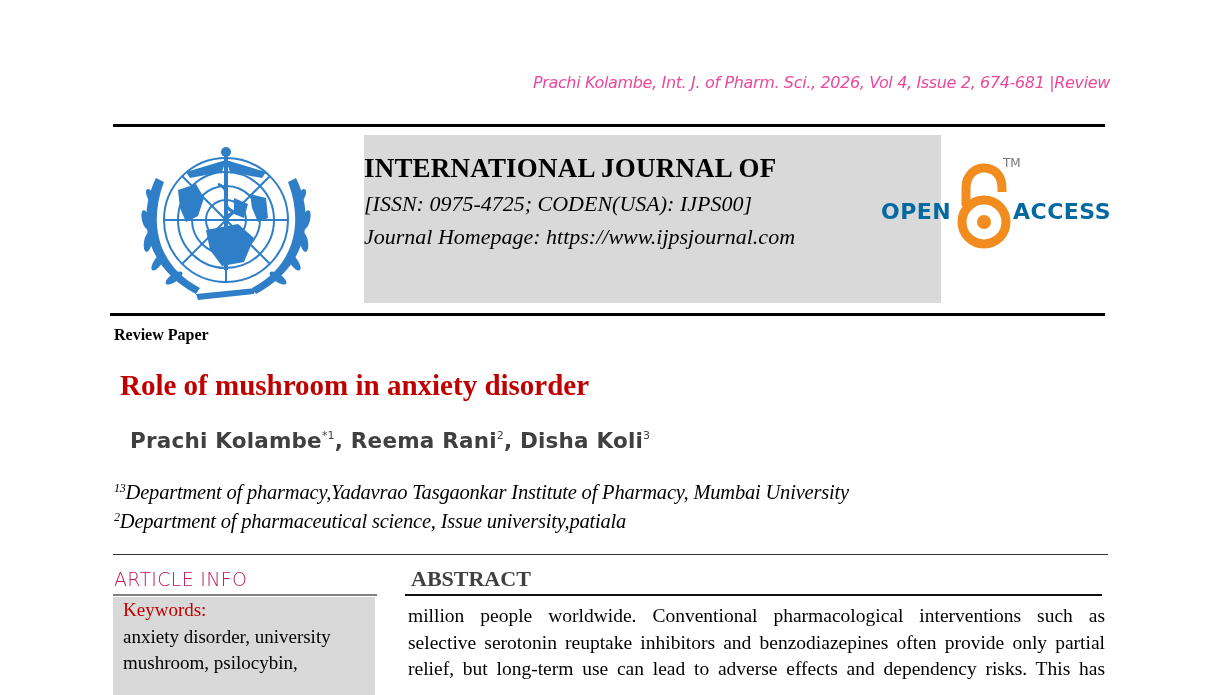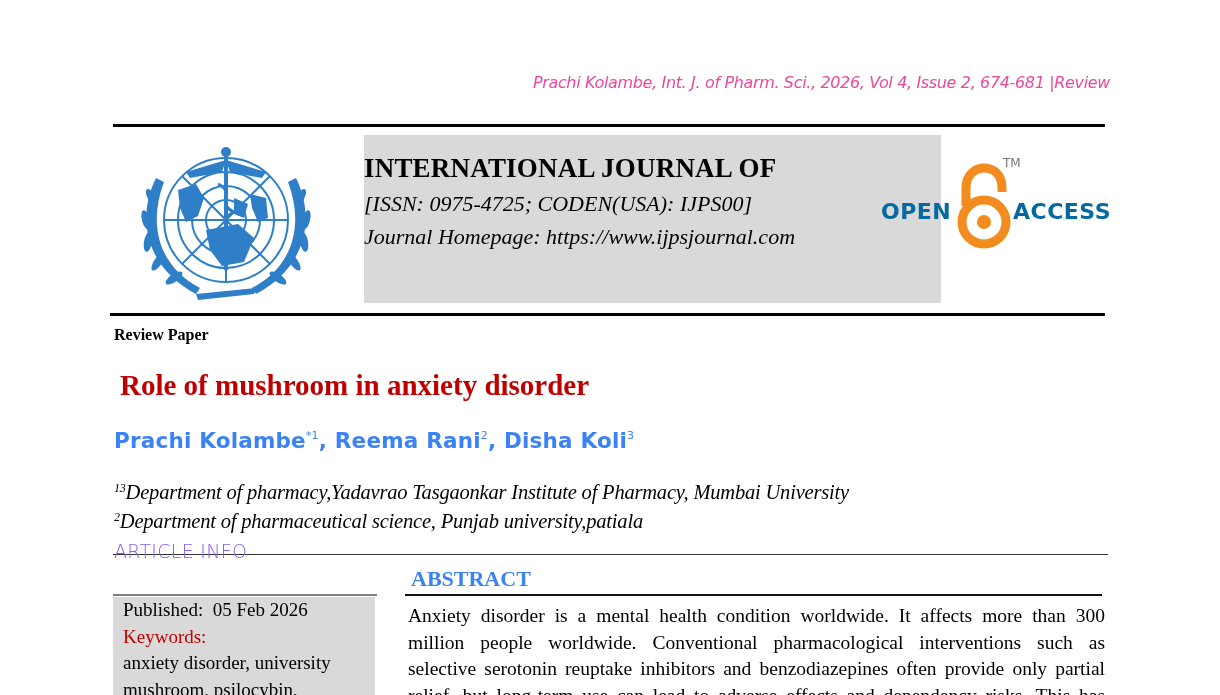--- a/index.html
+++ b/index.html
@@ -23,38 +23,38 @@
     font-weight:bold; font-size:27px; line-height:38px; margin-top:14px; letter-spacing:0.2px;
   }
   .journal-box .jl { font-size:22px; line-height:33px;font-style:italic; }
   .oa-text {
     font-family:"DejaVu Sans", sans-serif; font-weight:bold; font-size:22px;
     color:#0369a1; letter-spacing:0.5px; top:199px;
   }
   .paper-type { left:114px; top:326px; font-weight:bold; font-size:16px; }
   .title { left:120px; top:369px; font-weight:bold; font-size:29px; color:#c00000; }
   .authors {
-    left:114px; top:428px; font-family:"DejaVu Sans", sans-serif; font-weight:bold;
-    font-size:21.5px; color:#3b82f6; white-space:nowrap; letter-spacing:0.2px;
+    left:130px; top:428px; font-family:"DejaVu Sans", sans-serif; font-weight:bold;
+    font-size:21.5px; color:#404040; white-space:nowrap; letter-spacing:0.2px;
   }
   .authors sup { font-size:11px; font-weight:normal; vertical-align:9px; }
   .affil { left:114px; font-style:italic; font-size:20.5px; white-space:nowrap; letter-spacing:-0.2px; }
   .affil sup { font-size:12px; vertical-align:7px;margin-top:30px; }
   .thin-rule { left:113px; top:554px; width:995px; height:1px; background:#333; }
   .ai-head {
-    left:114px; top:540px; font-family:"DejaVu Sans", sans-serif; font-weight:200;
-    font-size:19px; color:#8b5cf6; letter-spacing:0.3px;
+    left:114px; top:568px; font-family:"DejaVu Sans", sans-serif; font-weight:200;
+    font-size:19px; color:#be185d; letter-spacing:0.3px;
   }
   .ai-rule { left:113px; top:594px; width:264px; height:2px; background:#808080; }
   .ai-box {
     left:113px; top:597px; width:262px; height:110px; background:#d9d9d9;
     padding:0 0 0 10px; box-sizing:border-box; font-size:19px; line-height:26.5px;
   }
   .ai-box .kw-label { color:#c00000; }
-  .abs-head { left:411px; top:566px; font-weight:bold; font-size:22px; color:#3b82f6; }
+  .abs-head { left:411px; top:566px; font-weight:bold; font-size:22px; color:#404040; }
   .abs-rule { left:405px; top:594px; width:697px; height:1.5px; background:#111; }
   .abs-text {
     left:408px; top:603px; width:697px; font-size:19.5px; line-height:26.5px;
     text-align:justify; text-align-last:justify;
   }
   .abs-text p { margin:0; }
 </style>
 </head>
 <body>
 
@@ -134,37 +134,32 @@
 <div class="abs title">Role of mushroom in anxiety disorder</div>
 
 <div class="abs authors">
   <span>Prachi Kolambe</span><sup>*1</sup>, <span>Reema Rani</span><sup>2</sup>, <span>Disha Koli</span><sup>3</sup>
 </div>
 
 <div class="abs affil" style="top:481px;">
   <sup>13</sup><span>Department of pharmacy,Yadavrao Tasgaonkar Institute of Pharmacy, Mumbai University</span>
 </div>
 <div class="abs affil" style="top:510px;">
-  <sup>2</sup><span>Department of pharmaceutical science, Punjab university,patiala</span>
+  <sup>2</sup><span>Department of pharmaceutical science, Issue university,patiala</span>
 </div>
 
 <div class="abs thin-rule"></div>
 
 <div class="abs ai-head">ARTICLE INFO</div>
 <div class="abs ai-rule"></div>
 <div class="abs ai-box">
-  <div>
-    <span>Published:</span>&nbsp;
-    <span>05 Feb 2026</span>
-  </div>
   <div class="kw-label">Keywords:</div>
   <div>anxiety disorder, university</div>
   <div>mushroom, psilocybin,</div>
 </div>
 
 <div class="abs abs-head">ABSTRACT</div>
 <div class="abs abs-rule"></div>
 <div class="abs abs-text">
-  <p>Anxiety disorder is a mental health condition worldwide. It affects more than 300</p>
   <p>million people worldwide. Conventional pharmacological interventions such as</p>
   <p>selective serotonin reuptake inhibitors and benzodiazepines often provide only partial</p>
   <p>relief, but long-term use can lead to adverse effects and dependency risks. This has</p>
 </div>
 
 </body></html>

